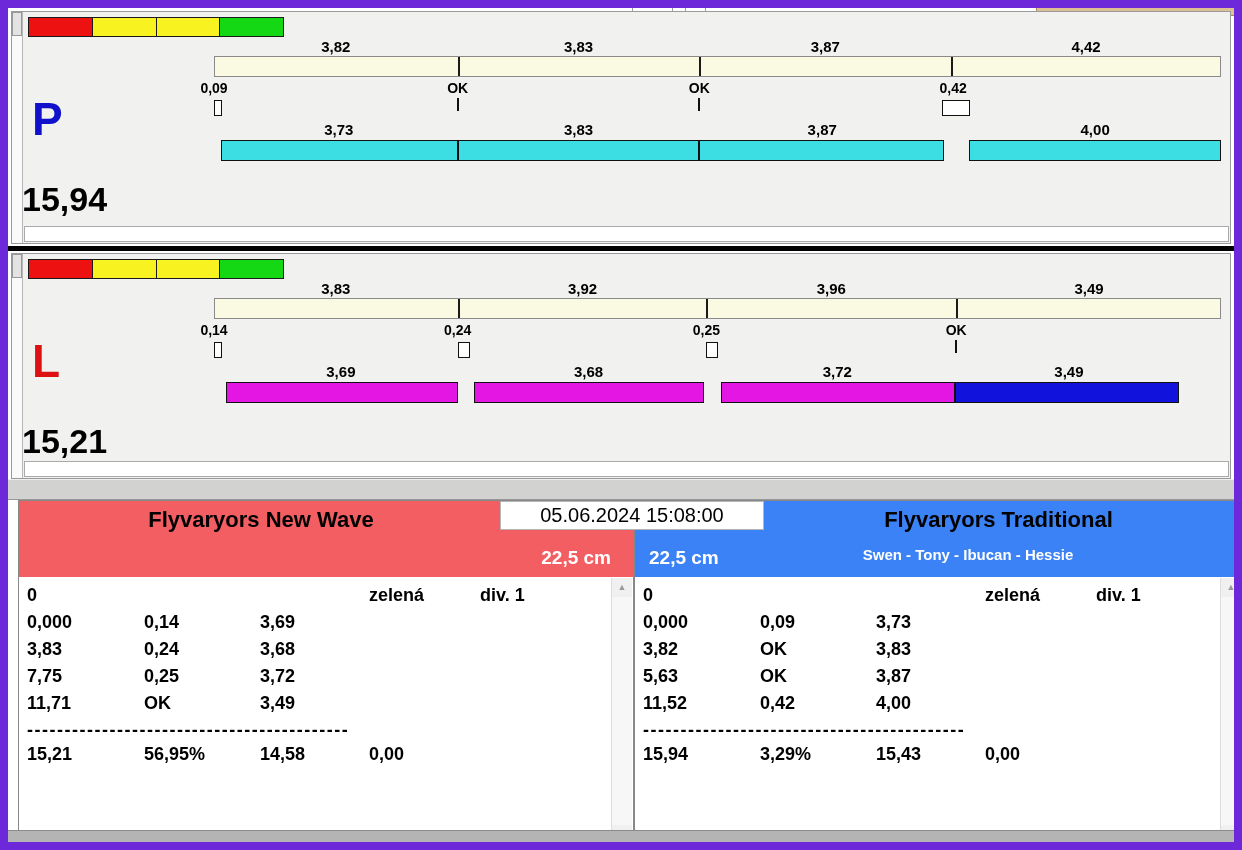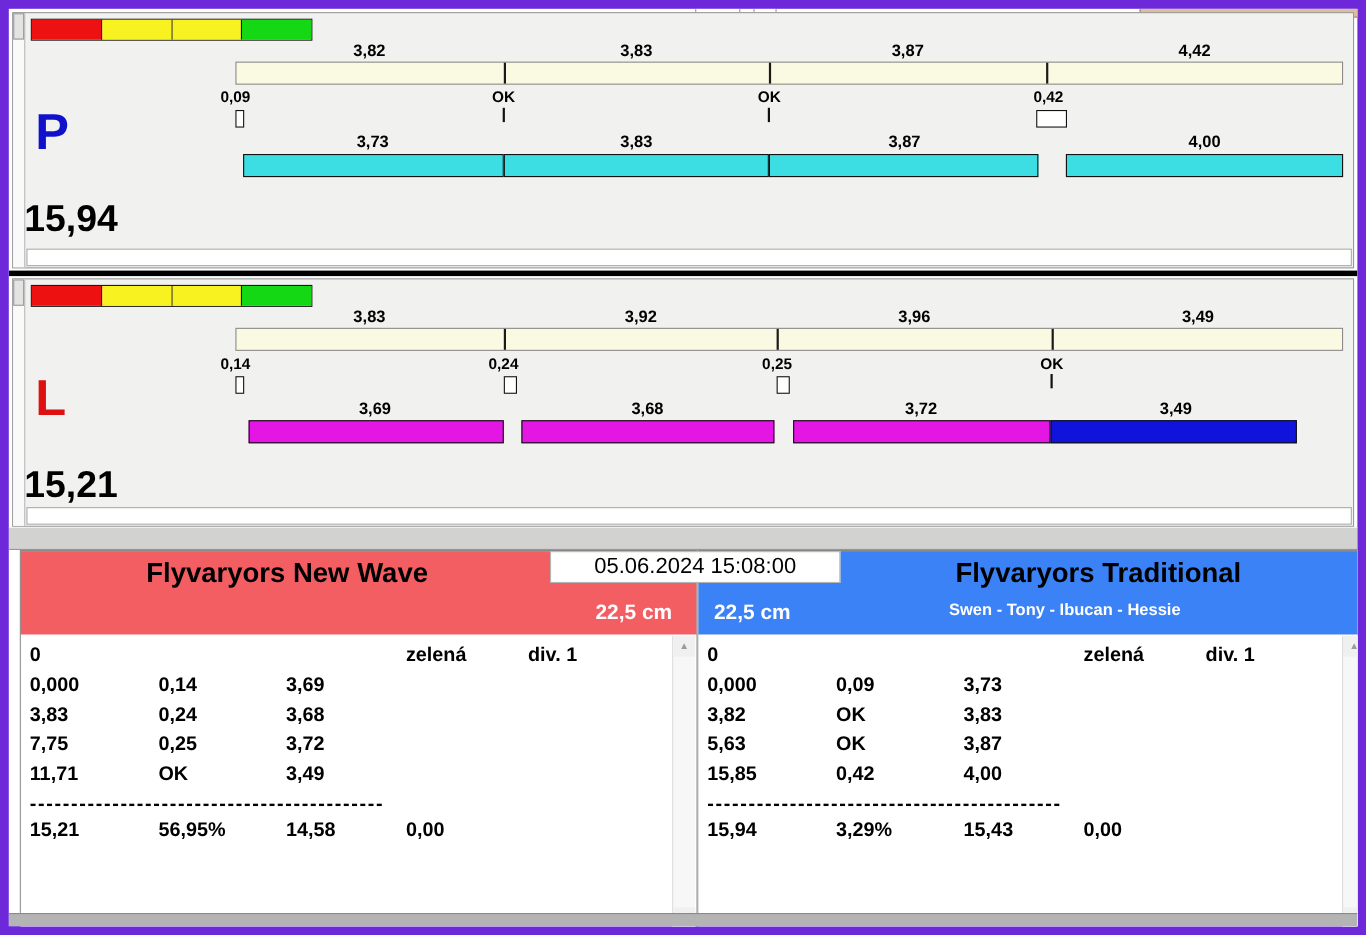--- a/index.html
+++ b/index.html
@@ -59,21 +59,21 @@
                 border-top:1px solid #efefef; border-bottom:1px solid #979797; }
 
   
   .team { position:absolute; top:492px; height:346px; background:#fff; border:1px solid #888; }
   .team-left  { left:10px;  width:616px; }
   .team-right { left:626px; width:609px; }
   .team-header { position:relative; height:76px; }
   .team-left  .team-header { background:#f35e63; }
   .team-right .team-header { background:#3b82f6; }
   .team-title { position:absolute; top:6px; left:0; right:0; text-align:center;
-                font-size:25px; font-weight:bold; color:#000; }
+                font-size:22px; font-weight:bold; color:#000; }
   .team-left  .team-title { padding-right:130px; }
   .team-right .team-title { padding-left:120px; }
   .team-members { position:absolute; top:45px; left:0; right:0; text-align:center;
                   font-size:15px; font-weight:bold; color:#fff; }
   .team-right .team-members { padding-left:59px; }
   .distance { position:absolute; font-size:19px; font-weight:bold; color:#fff; top:46px; }
   .team-left  .distance { right:22px; }
   .team-right .distance { left:14px; }
 
   .textarea { position:absolute; left:0; right:0; top:76px; bottom:0; background:#fff;
@@ -292,21 +292,21 @@
         <span class="tcell c1">3,82</span>
         <span class="tcell c2">OK</span>
         <span class="tcell c3">3,83</span>
       </div>
       <div class="trow">
         <span class="tcell c1">5,63</span>
         <span class="tcell c2">OK</span>
         <span class="tcell c3">3,87</span>
       </div>
       <div class="trow">
-        <span class="tcell c1">15,85</span>
+        <span class="tcell c1">11,52</span>
         <span class="tcell c2">0,42</span>
         <span class="tcell c3">4,00</span>
       </div>
       <div class="trow trow-dash">-------------------------------------------</div>
       <div class="trow">
         <span class="tcell c1">15,94</span>
         <span class="tcell c2">3,29%</span>
         <span class="tcell c3">15,43</span>
         <span class="tcell c4">0,00</span>
       </div>

